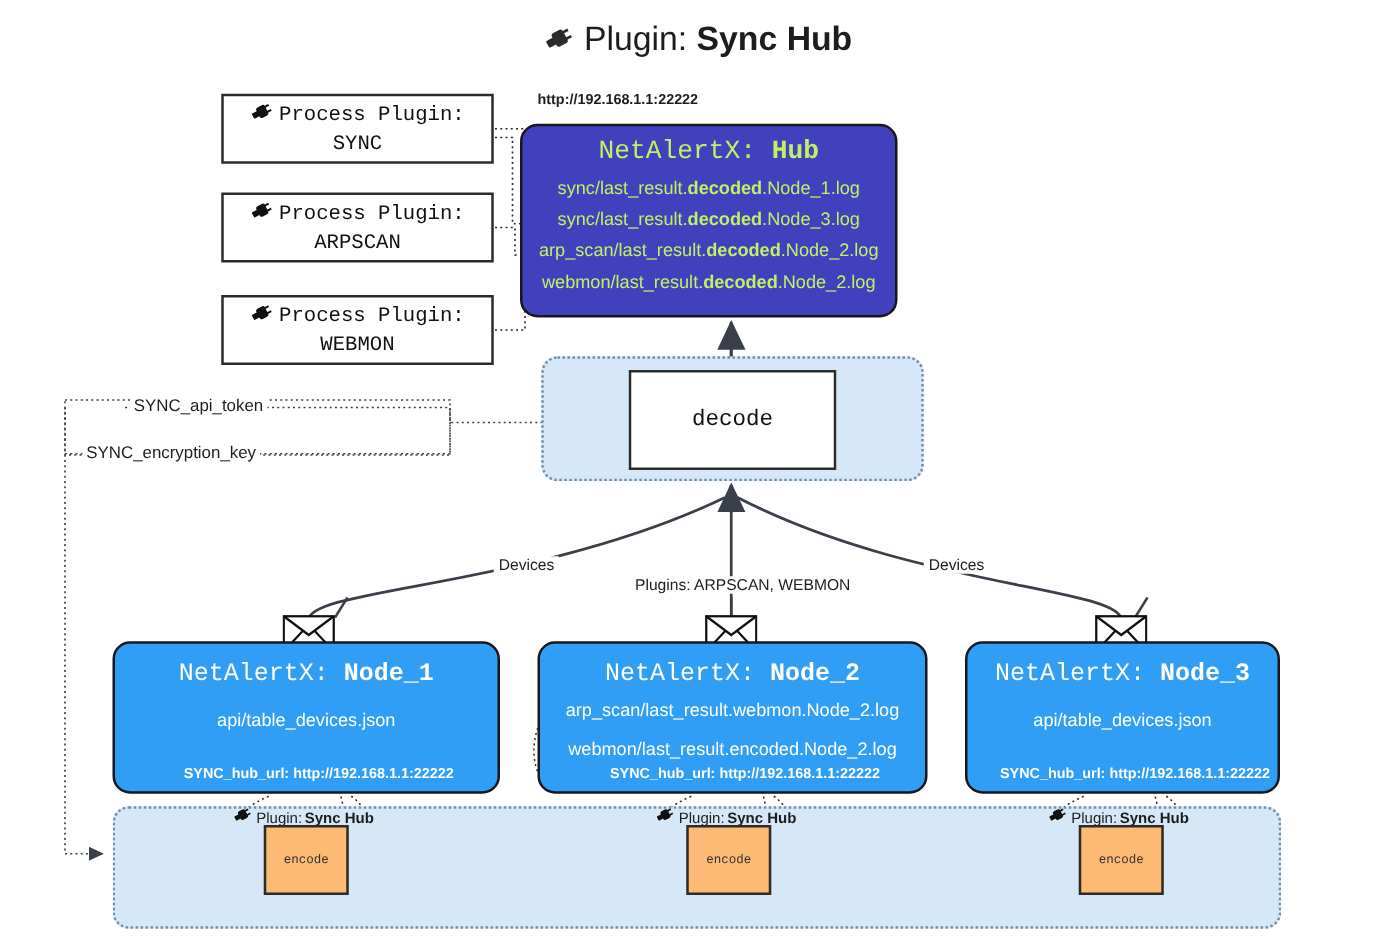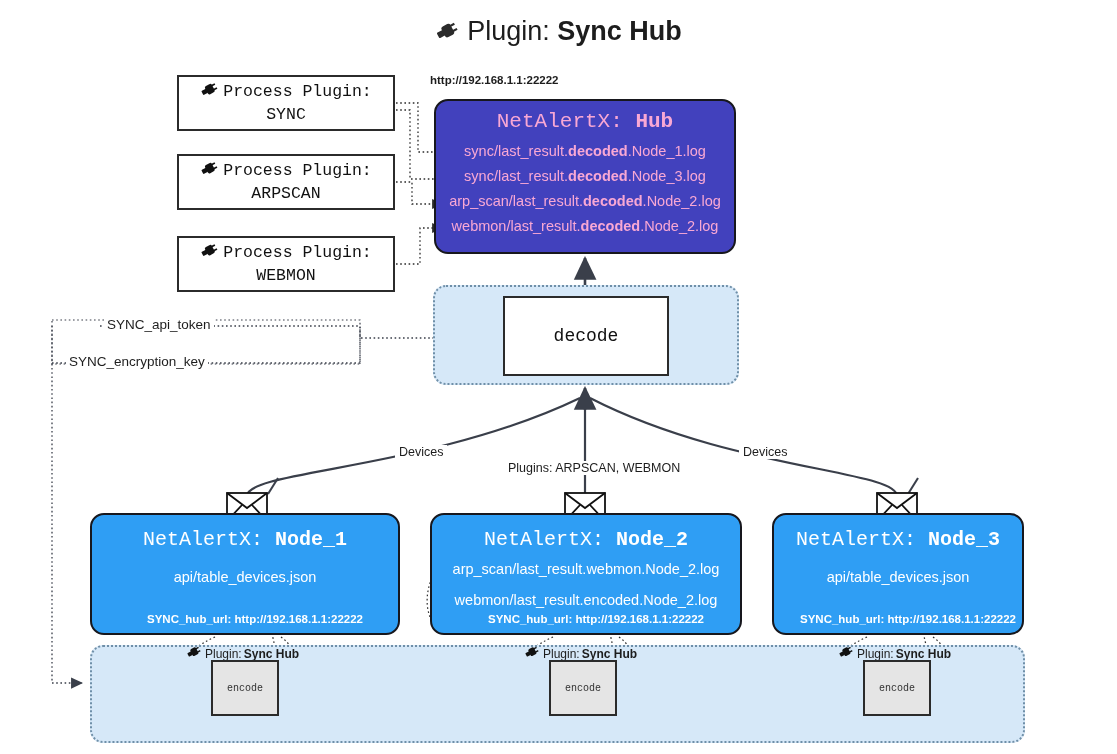--- a/index.html
+++ b/index.html
@@ -41,26 +41,26 @@
   }
   .proc-box .l1 { display:flex; align-items:center; gap:3px; white-space:nowrap; }
   .proc-box .l2 { white-space:nowrap; }
 
   
   #hub-url {
     position:absolute; left:430px; top:74px; width:320px;
     font-size:11.5px; font-weight:bold; color:#1d1d1d;
   }
   #hub {
-    position:absolute; left:434px; top:99px;
+    position:absolute; left:416px; top:99px;
     width:302px; height:155px;
     background:#4241bd;
     border:2.5px solid #17171d;
     border-radius:14px;
-    color:#f9a8d4;
+    color:#bef264;
     padding-top:9px;
   }
   #hub .hub-title {
     font-family:"Liberation Mono", monospace;
     font-size:21px; text-align:center; margin-bottom:6px; white-space:nowrap;
   }
   #hub .hub-title b { font-weight:bold; }
   #hub .log {
     font-size:14.5px; line-height:1.72; white-space:nowrap; text-align:center;
   }
@@ -133,21 +133,21 @@
   
   #encode-band {
     position:absolute; left:90px; top:645px;
     width:935px; height:98px;
     background:#d6e8f8;
     border:2px dotted #6f8fa8;
     border-radius:13px;
   }
   .encode-box {
     position:absolute; width:68px; height:56px; top:660px;
-    background:#e5e5e5; border:2px solid #2b2b2b;
+    background:#fdba74; border:2px solid #2b2b2b;
     display:flex; align-items:center; justify-content:center;
     font-family:"Liberation Mono", monospace;
     font-size:10px; color:#333;
   }
   .encode-cap {
     position:absolute; top:645px;
     font-size:12px; color:#1d1d1d; white-space:nowrap;
     display:flex; align-items:center; gap:2px;
   }
   .encode-cap b { font-weight:bold; }

